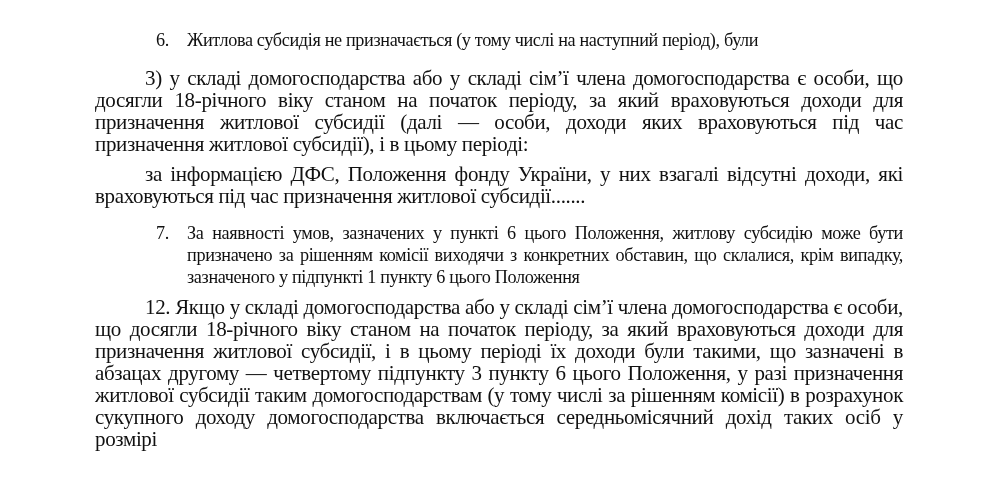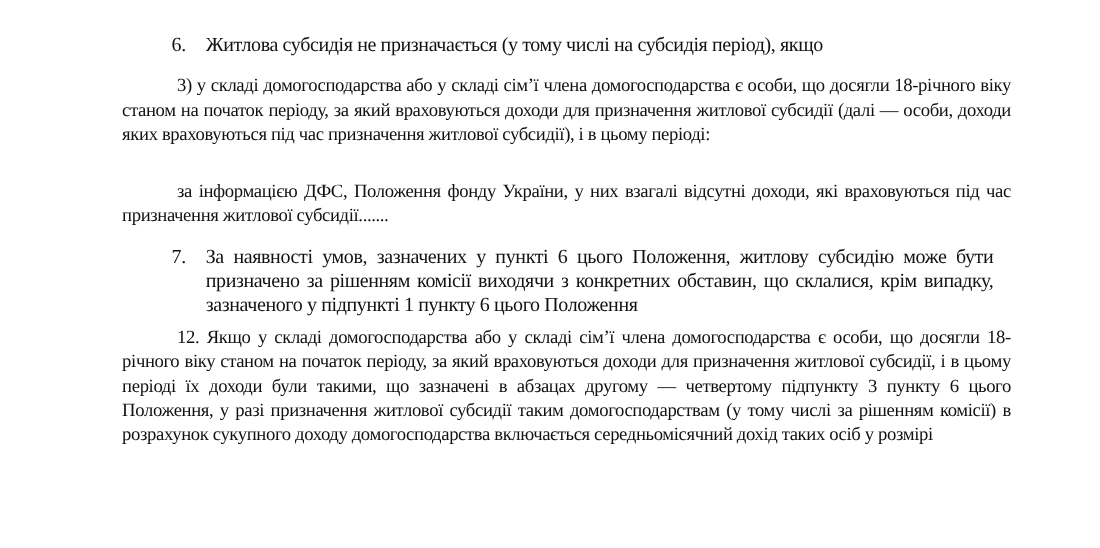--- a/index.html
+++ b/index.html
@@ -16,23 +16,23 @@
       color: #111111;
     }
     .doc {
       position: absolute;
       left: 95px;
       top: 0;
       width: 808px;
     }
     .p {
       position: absolute;
-      left: 16px;
+      left: 0;
       width: 808px;
-      font-size: 17px;
+      font-size: 21px;
       line-height: 22px;
       text-align: justify;
       letter-spacing: -0.35px;
       transform-origin: left top;
     }
     .p.last-left { text-align-last: left; }
     .indent { text-indent: 50px; }
 
     .numbered {
       position: absolute;
@@ -59,21 +59,21 @@
     #item7 { top: 222px; }
     #item12 { top: 296px; }
   </style>
 </head>
 <body>
 
 <div class="doc">
 
   <div class="numbered" id="item6">
     <span class="num">6.</span>
-    <div class="body">Житлова субсидія не призначається (у тому числі на субсидія період), якщо</div>
+    <div class="body">Житлова субсидія не призначається (у тому числі на наступний період), були</div>
   </div>
 
   <div class="p indent last-left" id="sub3">3) у складі домогосподарства або у складі сім’ї члена домогосподарства є особи, що досягли 18-річного віку станом на початок періоду, за який враховуються доходи для призначення житлової субсидії (далі — особи, доходи яких враховуються під час призначення житлової субсидії), і в цьому періоді:</div>
 
   <div class="p indent last-left" id="dfs">за інформацією ДФС, Положення фонду України, у них взагалі відсутні доходи, які враховуються під час призначення житлової субсидії.......</div>
 
   <div class="numbered" id="item7">
     <span class="num">7.</span>
     <div class="body">За наявності умов, зазначених у пункті 6 цього Положення, житлову субсидію може бути призначено за рішенням комісії виходячи з конкретних обставин, що склалися, крім випадку, зазначеного у підпункті 1 пункту 6 цього Положення</div>
   </div>

